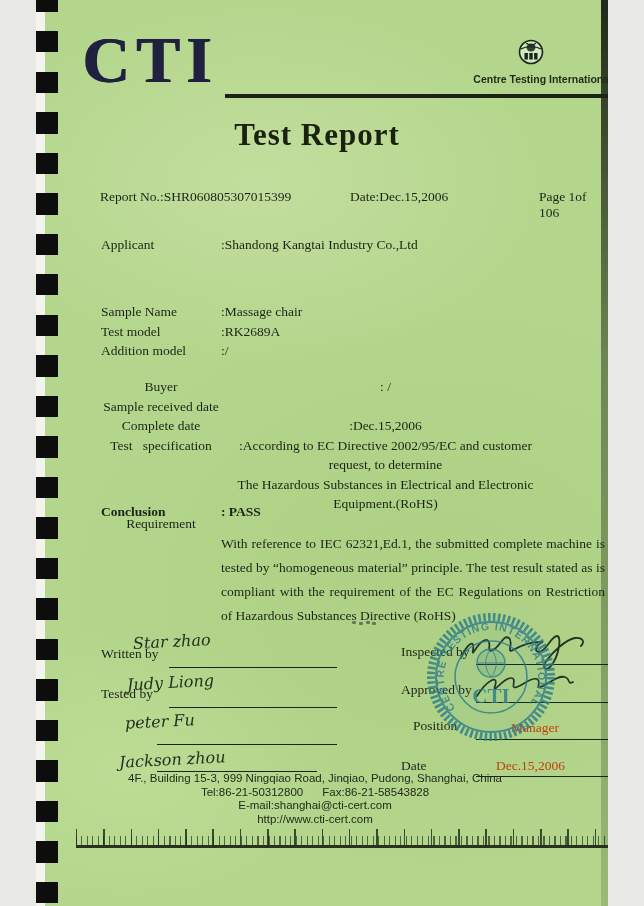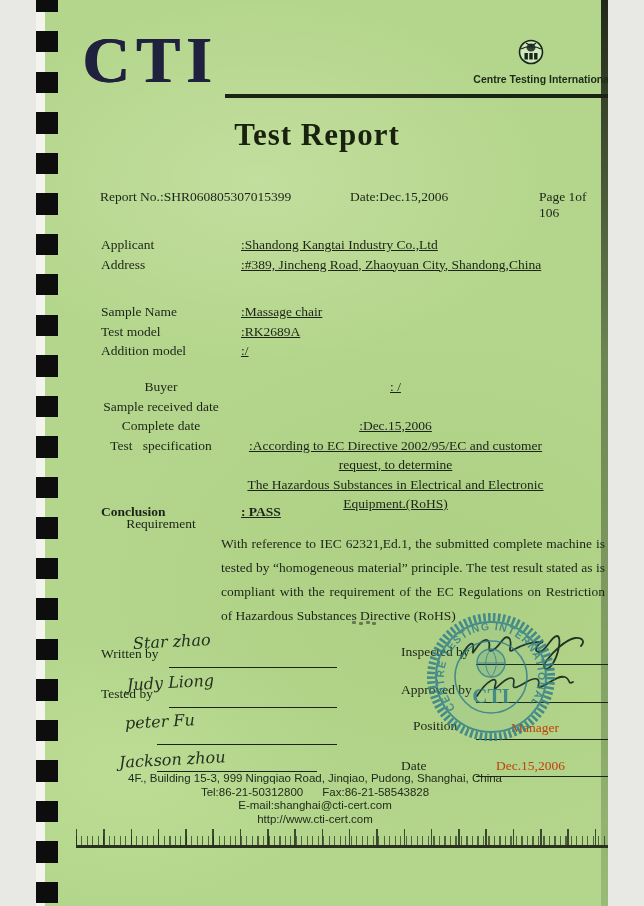--- a/index.html
+++ b/index.html
@@ -46,23 +46,23 @@
     letter-spacing:1px;
   }
   
   .meta{position:absolute;top:189px;left:0;right:0;font-size:13.5px;}
   .meta-report{position:absolute;left:64px;}
   .meta-date{position:absolute;left:314px;}
   .meta-page{position:absolute;left:503px;}
   
   .group{position:absolute;left:65px;right:58px;font-size:13.5px;line-height:19.5px;}
   .g1{top:235px;} .g2{top:302px;} .g3{top:377px;text-align:center;} .g4{top:502px;}
-  .row{display:flex;align-items:flex-start;gap:20px;}
+  .row{display:flex;align-items:flex-start;}
   .row .lbl{width:120px;flex:0 0 120px;}
-  .row .val{flex:1;text-decoration:underline;}
+  .row .val{flex:1;}
   .lbl-wide{word-spacing:7px;}
   .bold{font-weight:bold;}
   
   .statement{
     position:absolute;left:185px;top:532px;width:384px;
     font-size:13.5px;line-height:24px;text-align:justify;
   }
   .artifact-dots{
     position:absolute;left:316px;top:621px;width:4px;height:3px;background:#4a5440;
     box-shadow:7px 1px 0 #4a5440,14px 0 0 #4a5440,20px 1px 0 #4a5440;opacity:.7;border-radius:1px;
@@ -120,24 +120,20 @@
   <div class="meta">
     <span class="meta-report">Report No.:SHR060805307015399</span>
     <span class="meta-date">Date:Dec.15,2006</span>
     <span class="meta-page">Page 1of 106</span>
   </div>
 
   <div class="group g1">
     <div class="row">
       <span class="lbl">Applicant</span>
       <span class="val">:Shandong Kangtai Industry Co.,Ltd</span>
-    </div>
-    <div class="row">
-      <span class="lbl">Address</span>
-      <span class="val">:#389, Jincheng Road, Zhaoyuan City, Shandong,China</span>
     </div>
   </div>
 
   <div class="group g2">
     <div class="row">
       <span class="lbl">Sample Name</span>
       <span class="val">:Massage chair</span>
     </div>
     <div class="row">
       <span class="lbl">Test model</span>

